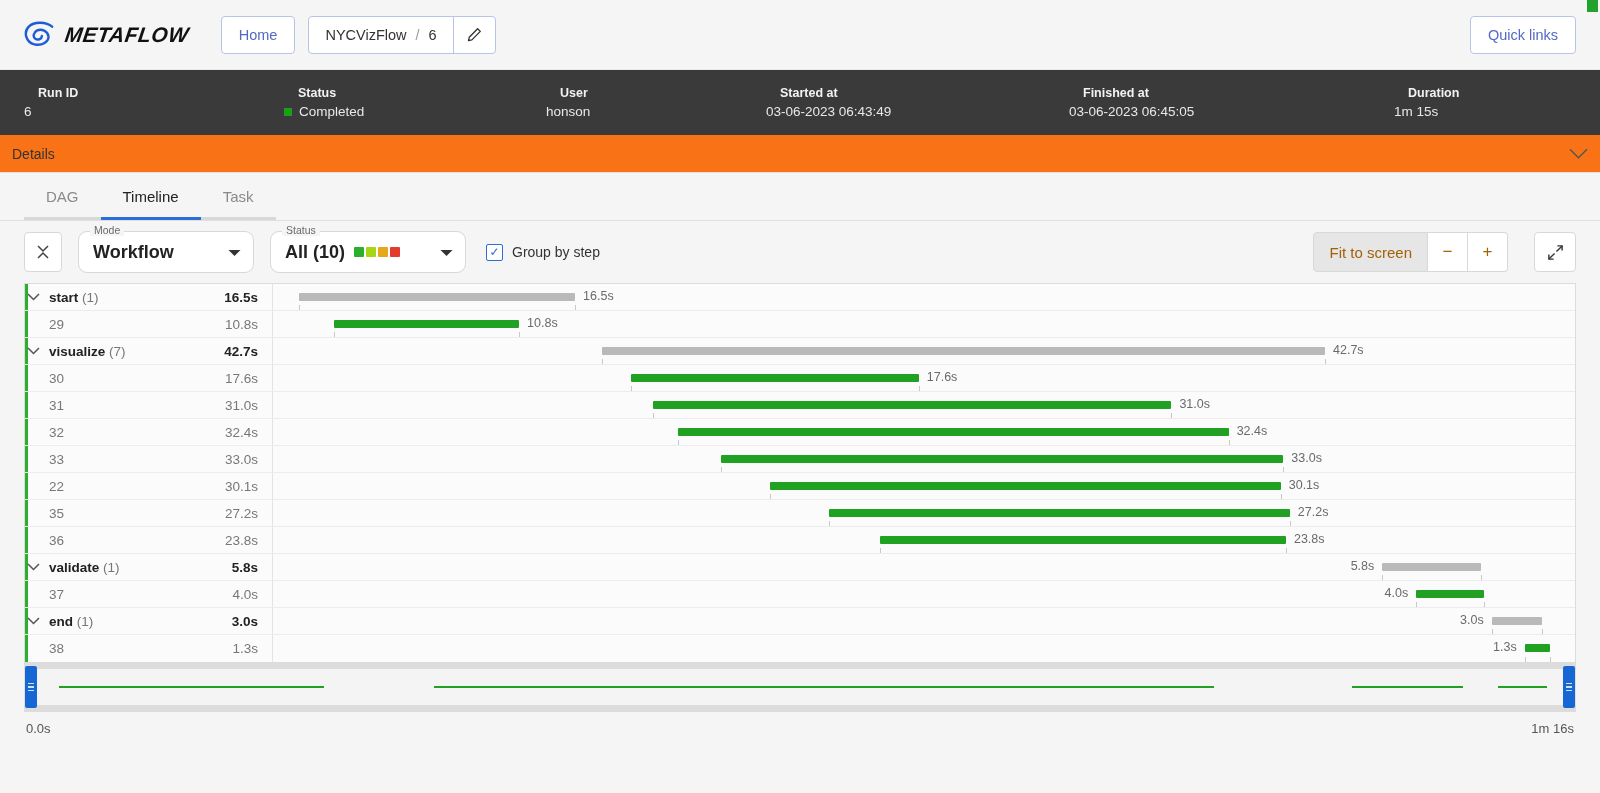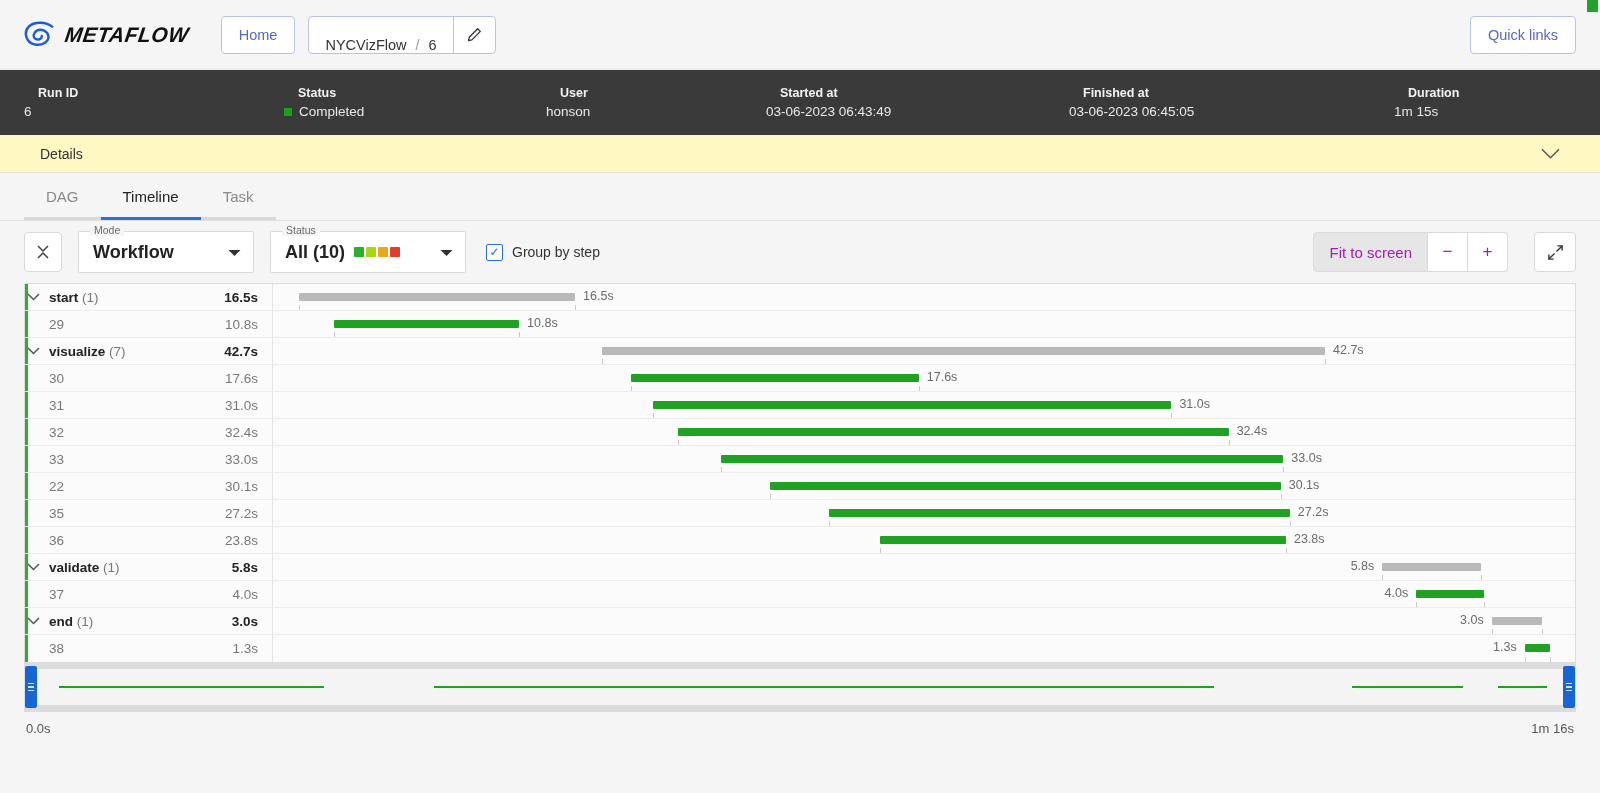--- a/index.html
+++ b/index.html
@@ -35,21 +35,21 @@
     font-size: 14.5px;
     display: flex; align-items: center; justify-content: center;
     padding: 0 17px; cursor: pointer;
   }
   .crumb-group {
     display: flex; align-items: stretch; height: 38px;
     border: 1px solid #b9c3e6; border-radius: 4px; background: #fff;
     margin-left: 13px;
   }
   .crumb-main {
-    display: flex; align-items: flex-end; gap: 9px;
+    display: flex; align-items: center; gap: 9px;
     padding: 0 16px; font-size: 14.5px; color: #333; cursor: pointer;
   }
   .crumb-sep { color: #9a9a9a; }
   .crumb-id { color: #333; }
   .crumb-edit {
     width: 42px; display: flex; align-items: center; justify-content: center;
     border-left: 1px solid #b9c3e6; cursor: pointer;
   }
   .quick-links {
     position: absolute; right: 24px; top: 16px;
@@ -69,23 +69,23 @@
     display: flex; align-items: center;
     padding: 0 24px;
   }
   .run-cell { display: flex; flex-direction: column; justify-content: center; gap: 4px; }
   .run-label { font-size: 12.5px; font-weight: bold; color: #f2f2f2; padding-left: 14px; }
   .run-value { font-size: 13.5px; color: #e8e8e8; display: flex; align-items: center; gap: 7px; }
   .status-dot { width: 8px; height: 8px; background: #1aa11a; display: inline-block; }
 
   
   .details {
-    height: 38px; background: #fef9c3;
+    height: 38px; background: #f97316;
     display: flex; align-items: center; justify-content: space-between;
-    padding: 0 40px;
+    padding: 0 12px;
     border-bottom: 1px solid #e3e3e3;
     font-size: 14px; color: #333;
   }
   .chev-big { color: #555; font-size: 15px; cursor: pointer; }
 
   
   .tabs {
     height: 48px; display: flex; align-items: flex-end;
     padding: 0 24px; border-bottom: 1px solid #e0e0e0; background: #f5f5f5;
   }
@@ -101,21 +101,21 @@
     height: 62px; display: flex; align-items: center;
     padding: 0 24px; gap: 16px; background: #f5f5f5;
   }
   .icon-sq {
     width: 38px; height: 40px; border: 1px solid #d8d8d8; border-radius: 4px;
     background: #fff; display: flex; align-items: center; justify-content: center;
     cursor: pointer;
   }
   .field {
     position: relative; height: 42px;
-    border: 1px solid #d8d8d8; border-radius: 2px; background: #fff;
+    border: 1px solid #d8d8d8; border-radius: 9px; background: #fff;
     display: flex; align-items: center; padding: 0 12px 0 14px;
     cursor: pointer;
   }
   .field-legend {
     position: absolute; top: -8px; left: 11px;
     background: #f5f5f5; padding: 0 4px;
     font-size: 10.5px; color: #6a6a6a;
   }
   .field-value { font-size: 18px; color: #222; white-space: nowrap; font-weight: bold; }
   .field .caret { margin-left: auto; padding-left: 18px; }
@@ -128,21 +128,21 @@
   .checkwrap { display: flex; align-items: center; gap: 9px; cursor: pointer; margin-left: 4px; }
   .cbox {
     width: 17px; height: 17px; border: 1.5px solid #2a6fd6; border-radius: 2px;
     background: #fff; display: flex; align-items: center; justify-content: center;
     color: #2a6fd6; font-size: 12px; line-height: 1;
   }
   .check-label { font-size: 14px; color: #333; }
 
   .zoom-group { margin-left: auto; display: flex; align-items: stretch; height: 40px; }
   .zg-btn {
-    border: 1px solid #d8d8d8; background: #fff; color: #a21caf;
+    border: 1px solid #d8d8d8; background: #fff; color: #a16207;
     display: flex; align-items: center; justify-content: center;
     font-size: 15px; cursor: pointer; padding: 0 14px;
   }
   .zg-btn.fit { background: #e6e6e6; border-radius: 4px 0 0 4px; padding: 0 15px; }
   .zg-btn.minus { border-left: none; width: 40px; padding: 0; font-size: 17px; }
   .zg-btn.plus { border-left: none; border-radius: 0 4px 4px 0; width: 40px; padding: 0; font-size: 17px; }
   .expand-btn {
     margin-left: 10px; width: 42px; height: 40px;
     border: 1px solid #d8d8d8; border-radius: 4px; background: #fff;
     display: flex; align-items: center; justify-content: center; cursor: pointer;

